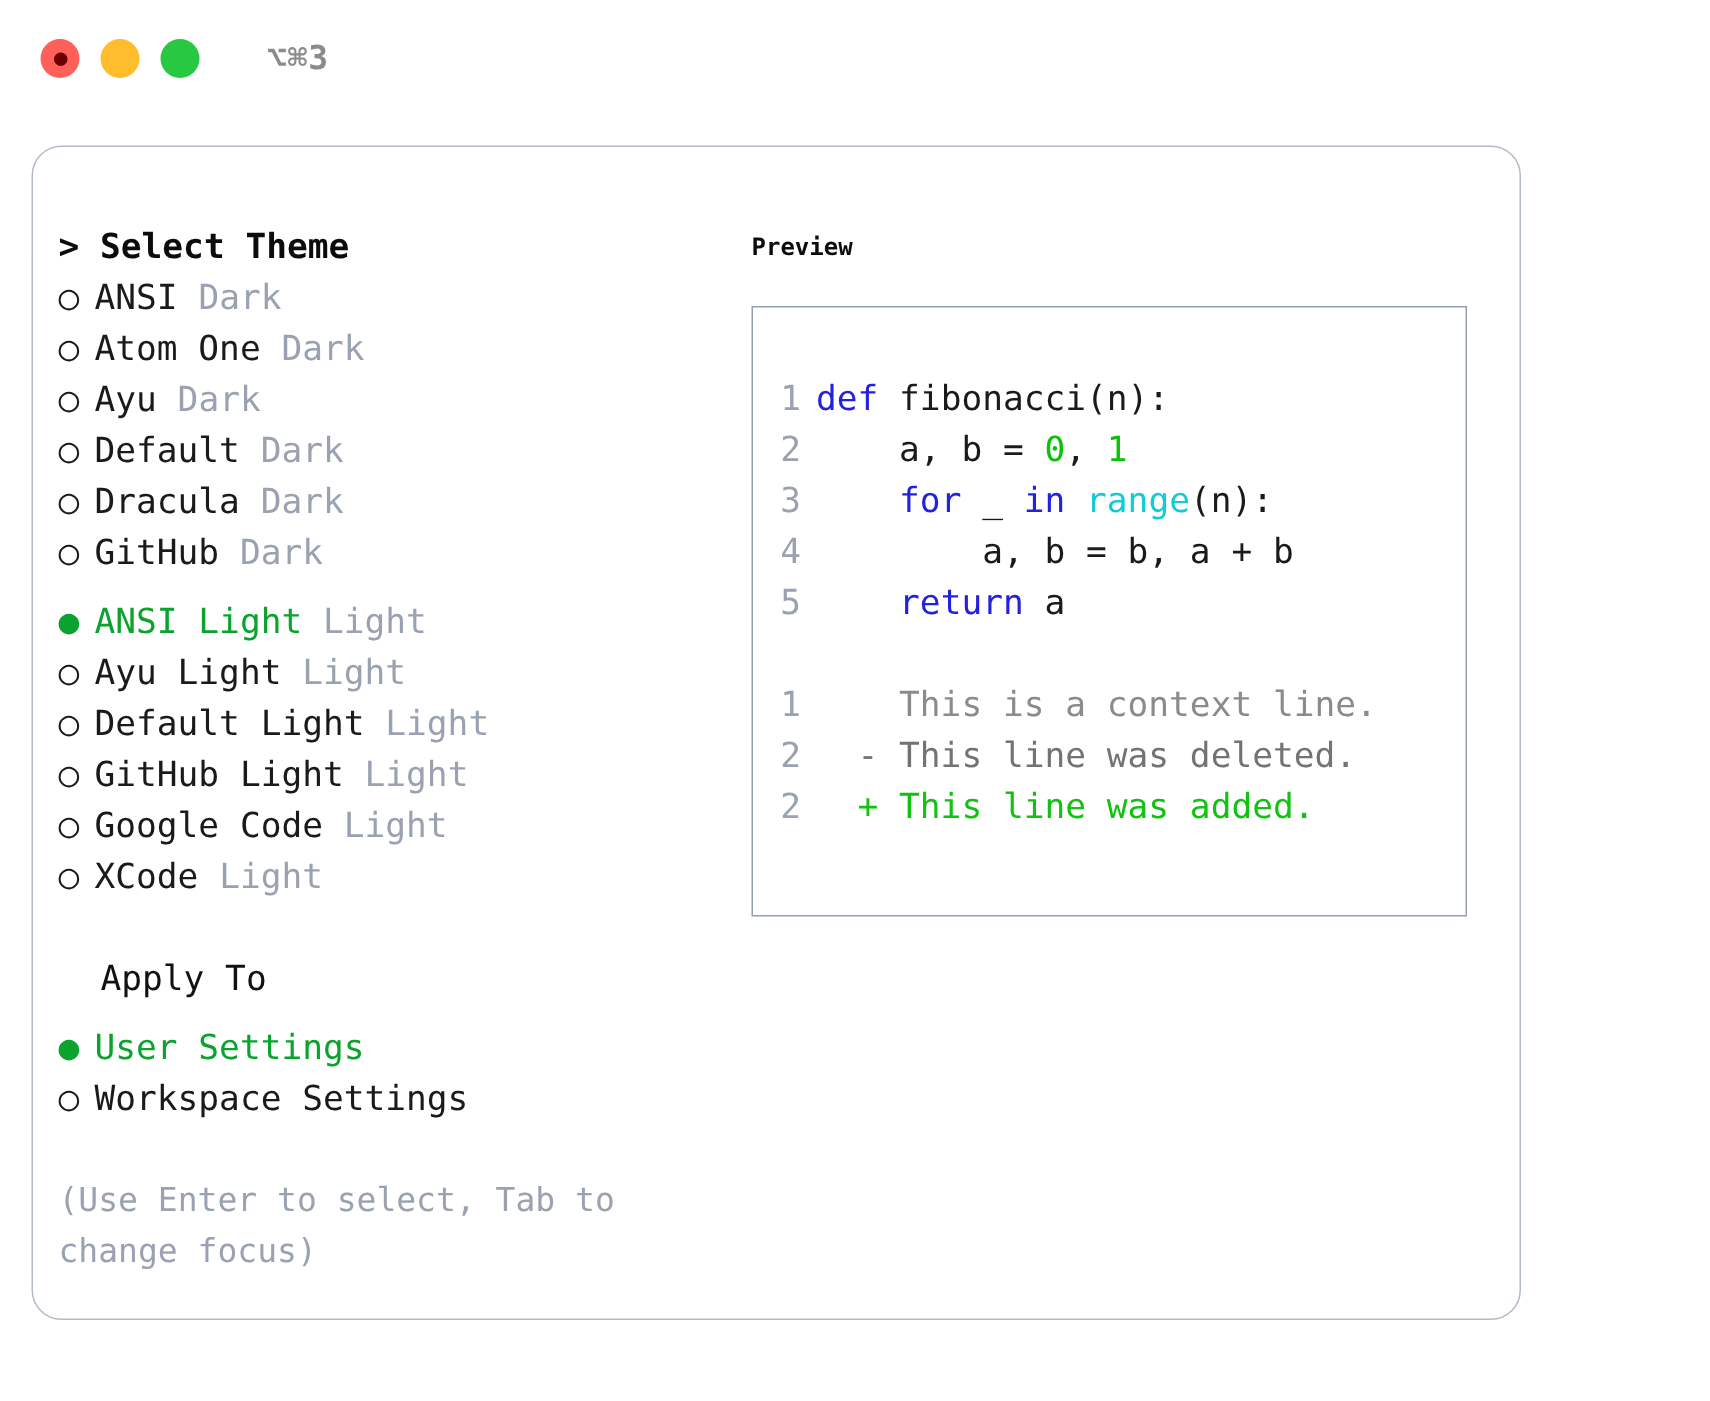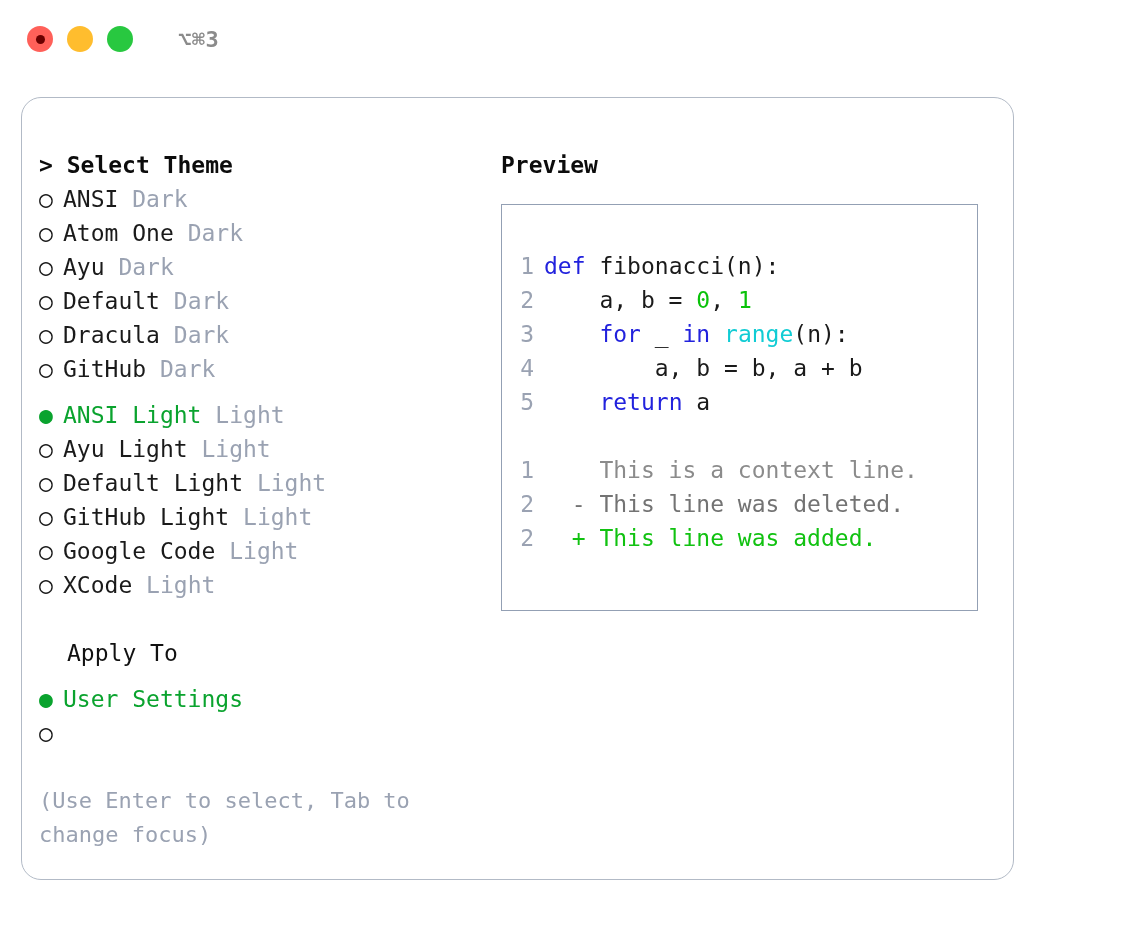--- a/index.html
+++ b/index.html
@@ -96,21 +96,21 @@
     white-space: pre-wrap;
   }
 
   
   .right-col {
     position: absolute;
     left: 479px; top: 50px;
     width: 500px;
   }
   .preview-head {
-    font-size: 23px;
+    font-size: 16px;
     font-weight: bold;
     color: #0c0c0c;
     line-height: 34px;
   }
   .code-box {
     margin-top: 22px;
     width: 477px; height: 407px;
     border: 1.6px solid #93a0b4;
     background: #ffffff;
     padding: 44px 0 0 0;
@@ -168,21 +168,21 @@
           <div class="opt"><span class="marker">○</span><span class="opt-label">GitHub Light</span><span> </span><span class="opt-tag">Light</span></div>
           <div class="opt"><span class="marker">○</span><span class="opt-label">Google Code</span><span> </span><span class="opt-tag">Light</span></div>
           <div class="opt"><span class="marker">○</span><span class="opt-label">XCode</span><span> </span><span class="opt-tag">Light</span></div>
         </div>
 
       <div class="spacer-lg"></div>
 
       <div class="apply-head">Apply To</div>
       <div id="apply-options">
           <div class="opt sel"><span class="marker">●</span><span class="opt-label">User Settings</span></div>
-          <div class="opt"><span class="marker">○</span></div>
+          <div class="opt"><span class="marker">○</span><span class="opt-label">Workspace Settings</span></div>
         </div>
 
       <div class="hint">(Use Enter to select, Tab to change focus)</div>
     </div>
 
     <div class="right-col">
       <div class="preview-head">Preview</div>
       <div class="code-box">
         <div id="code-lines">
             <div class="code-line"><span class="ln">1</span><span class="code-body"><span class="tok-kw">def</span><span class="tok-id"> fibonacci(n):</span></span></div>

